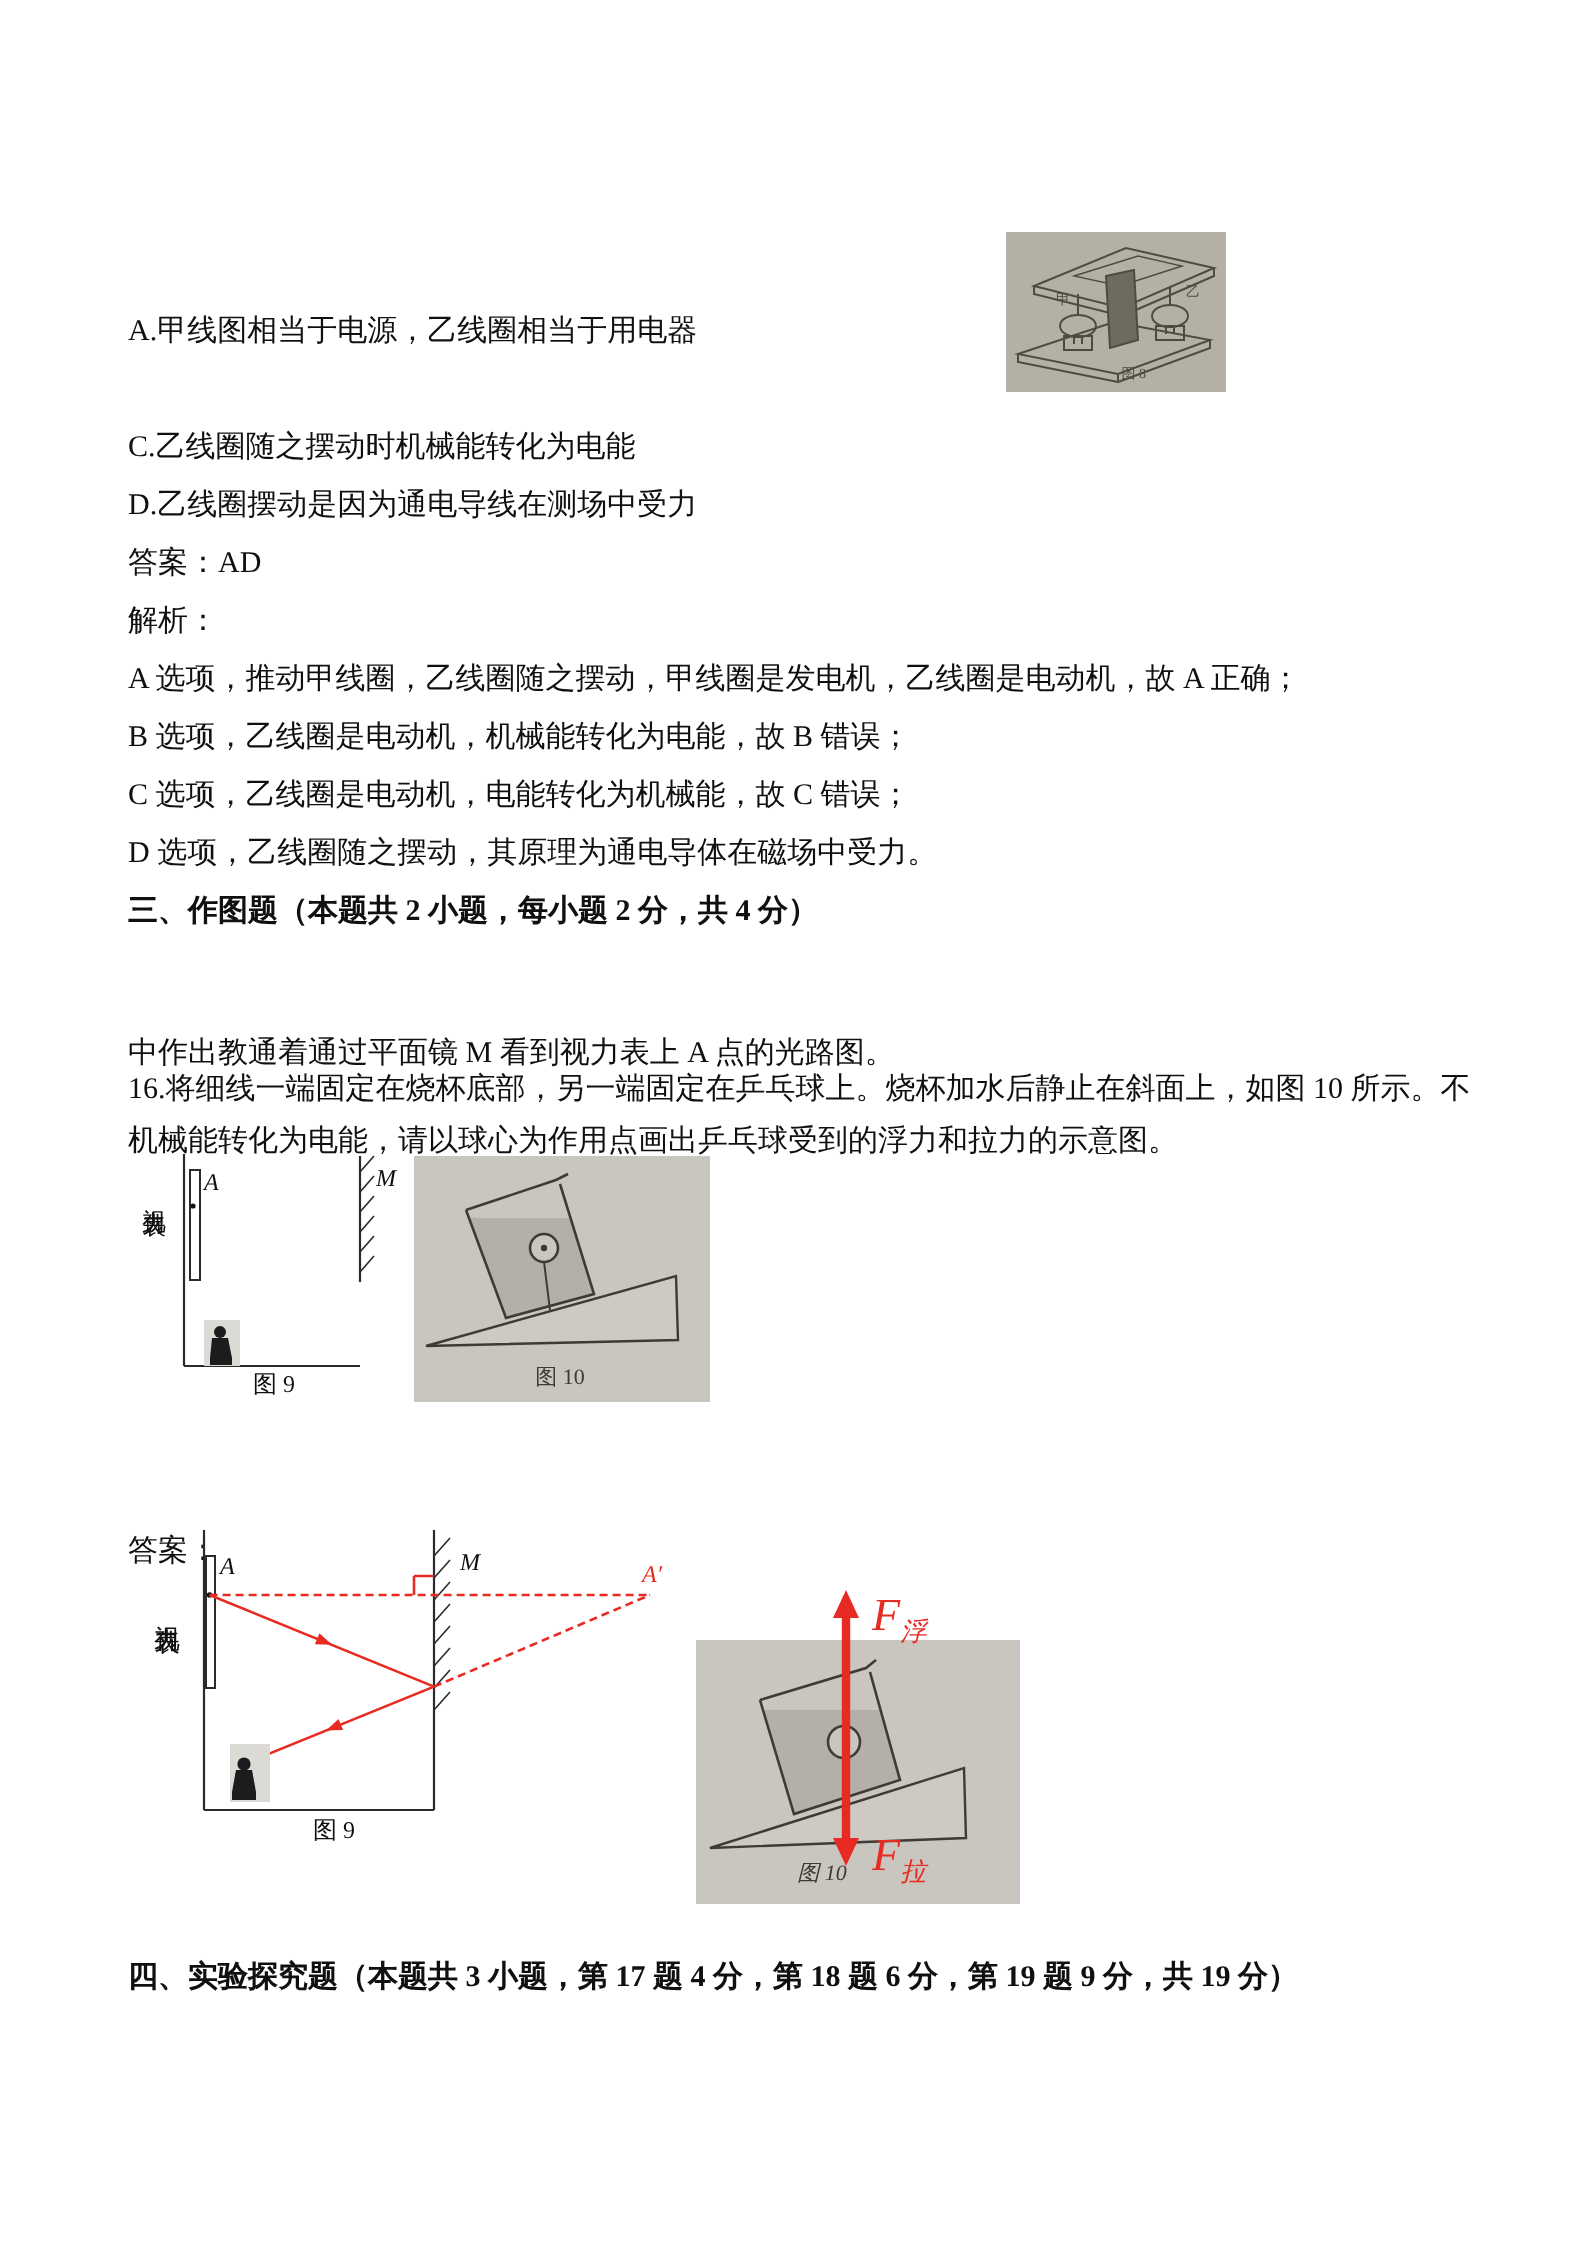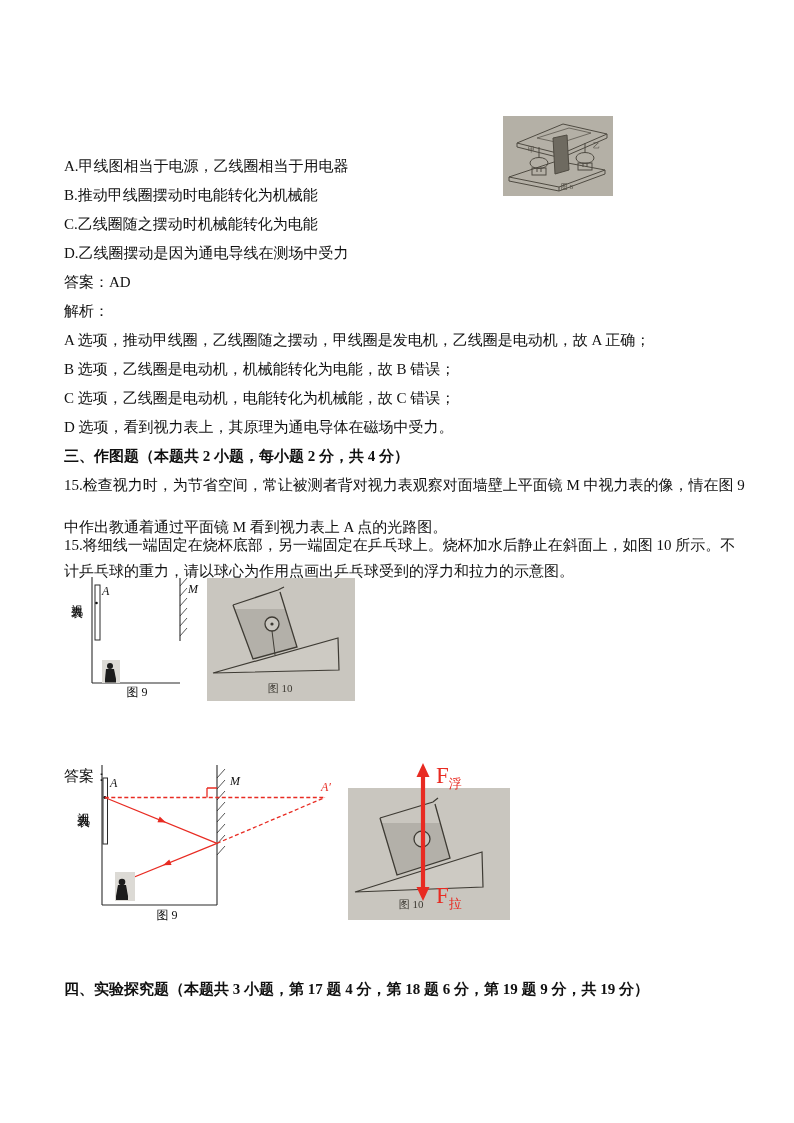--- a/index.html
+++ b/index.html
@@ -21,29 +21,28 @@
               font-size:23px;line-height:23px;white-space:nowrap;}
   .forcelabel .fsub{font-size:13px;vertical-align:-5px;}
   svg{position:absolute;left:0;top:0;}
 </style>
 </head>
 <body>
 
 <div class="page">
 
   <div class="tline" style="top:114px">A.甲线图相当于电源，乙线圈相当于用电器</div>
-  <div class="tline" style="top:143px">B.推动甲线圈摆动时电能转化为机械能</div>
   <div class="tline" style="top:172px">C.乙线圈随之摆动时机械能转化为电能</div>
   <div class="tline" style="top:201px">D.乙线圈摆动是因为通电导线在测场中受力</div>
   <div class="tline" style="top:230px">答案：AD</div>
   <div class="tline" style="top:259px">解析：</div>
   <div class="tline" style="top:288px">A 选项，推动甲线圈，乙线圈随之摆动，甲线圈是发电机，乙线圈是电动机，故 A 正确；</div>
   <div class="tline" style="top:317px">B 选项，乙线圈是电动机，机械能转化为电能，故 B 错误；</div>
   <div class="tline" style="top:346px">C 选项，乙线圈是电动机，电能转化为机械能，故 C 错误；</div>
-  <div class="tline" style="top:375px">D 选项，看到视力表上，其原理为通电导体在磁场中受力。</div>
+  <div class="tline" style="top:375px">D 选项，乙线圈随之摆动，其原理为通电导体在磁场中受力。</div>
 
   <div class="fig photo8" style="left:503px;top:116px;width:110px;height:80px;">
     <svg width="110" height="80" viewBox="0 0 110 80">
       <g stroke="#4f4b42" fill="none" stroke-width="1">
 
         <polygon points="14,27 60,8 104,18 58,38"></polygon>
         <path d="M14,27 L14,31 L58,42 L58,38 M58,42 L104,22 L104,18"></path>
         <polygon points="34,22 66,12 88,17 57,27" stroke-width="0.7"></polygon>
 
         <polygon points="6,61 54,45 102,54 56,71"></polygon>
@@ -64,24 +63,23 @@
       </g>
 
       <polygon points="50,22 64,19 66,54 52,58" fill="#6e6a60" stroke="#4f4b42" stroke-width="1"></polygon>
     </svg>
     <div class="tiny" style="left:25px;top:29px;">甲</div>
     <div class="tiny" style="left:90px;top:25px;">乙</div>
     <div class="tiny" style="left:40px;top:66px;width:30px;text-align:right;">图 8</div>
   </div>
 
   <div class="tline bold" style="top:404px">三、作图题（本题共 2 小题，每小题 2 分，共 4 分）</div>
-  <div class="tline" style="top:433px">15.检查视力时，为节省空间，常让被测者背对视力表观察对面墙壁上平面镜 M 中视力表的像，情在图 9</div>
   <div class="tline" style="top:475px">中作出教通着通过平面镜 M 看到视力表上 A 点的光路图。</div>
-  <div class="tline" style="top:493px">15.将细线一端固定在烧杯底部，另一端固定在乒乓球上。烧杯加水后静止在斜面上，如图 10 所示。不</div>
-  <div class="tline" style="top:519px">计乒乓球的重力，请以球心为作用点画出乒乓球受到的浮力和拉力的示意图。</div>
+  <div class="tline" style="top:493px">16.将细线一端固定在烧杯底部，另一端固定在乒乓球上。烧杯加水后静止在斜面上，如图 10 所示。不</div>
+  <div class="tline" style="top:519px">机械能转化为电能，请以球心为作用点画出乒乓球受到的浮力和拉力的示意图。</div>
 
   <div class="fig" style="left:52px;top:570px;width:152px;height:132px;">
     <svg width="152" height="132" viewBox="0 0 152 132">
       <g stroke="#2b2b2b" fill="none" stroke-width="1.1">
         <line x1="40" y1="7" x2="40" y2="113"></line>
         <line x1="40" y1="113" x2="128" y2="113"></line>
         <line x1="128" y1="8" x2="128" y2="71"></line>
       </g>
       <g stroke="#2b2b2b" stroke-width="0.8">
         <line x1="128" y1="16" x2="135" y2="8"></line>
@@ -159,21 +157,21 @@
         <rect x="54" y="138" width="12" height="4" fill="#1c1c1c"></rect>
       </g>
     </svg>
     <div class="vertical" style="left:14px;top:44px;font-size:13px;">视力表</div>
     <div class="figlabel" style="left:48px;top:18px;">A</div>
     <div class="figlabel" style="left:168px;top:16px;">M</div>
     <div class="figlabel red" style="left:259px;top:22px;">A′</div>
     <div class="caption" style="left:75px;top:149px;width:60px;">图 9</div>
   </div>
 
-  <div class="fig" style="left:346px;top:756px;width:168px;height:168px;">
+  <div class="fig" style="left:346px;top:788px;width:168px;height:168px;font-style:italic;">
     <div class="photobox" style="left:2px;top:32px;width:162px;height:132px;"></div>
     <svg width="168" height="168" viewBox="0 0 168 168">
       <polygon points="9,136 136,96 137,131" fill="#cdcac3" stroke="#3e3b34" stroke-width="1.2"></polygon>
       <polygon points="35.5,67 94.3,67 104,102 51,119" fill="#b3b0a9"></polygon>
       <g stroke="#3e3b34" fill="none" stroke-width="1.3">
         <path d="M34,62 L51,119 L104,102 L89,48"></path>
         <path d="M34,62 L87,46 L92,42"></path>
       </g>
       <circle cx="76" cy="83" r="8" fill="#c9c6bf" stroke="#3e3b34" stroke-width="1.3"></circle>
       <g>

